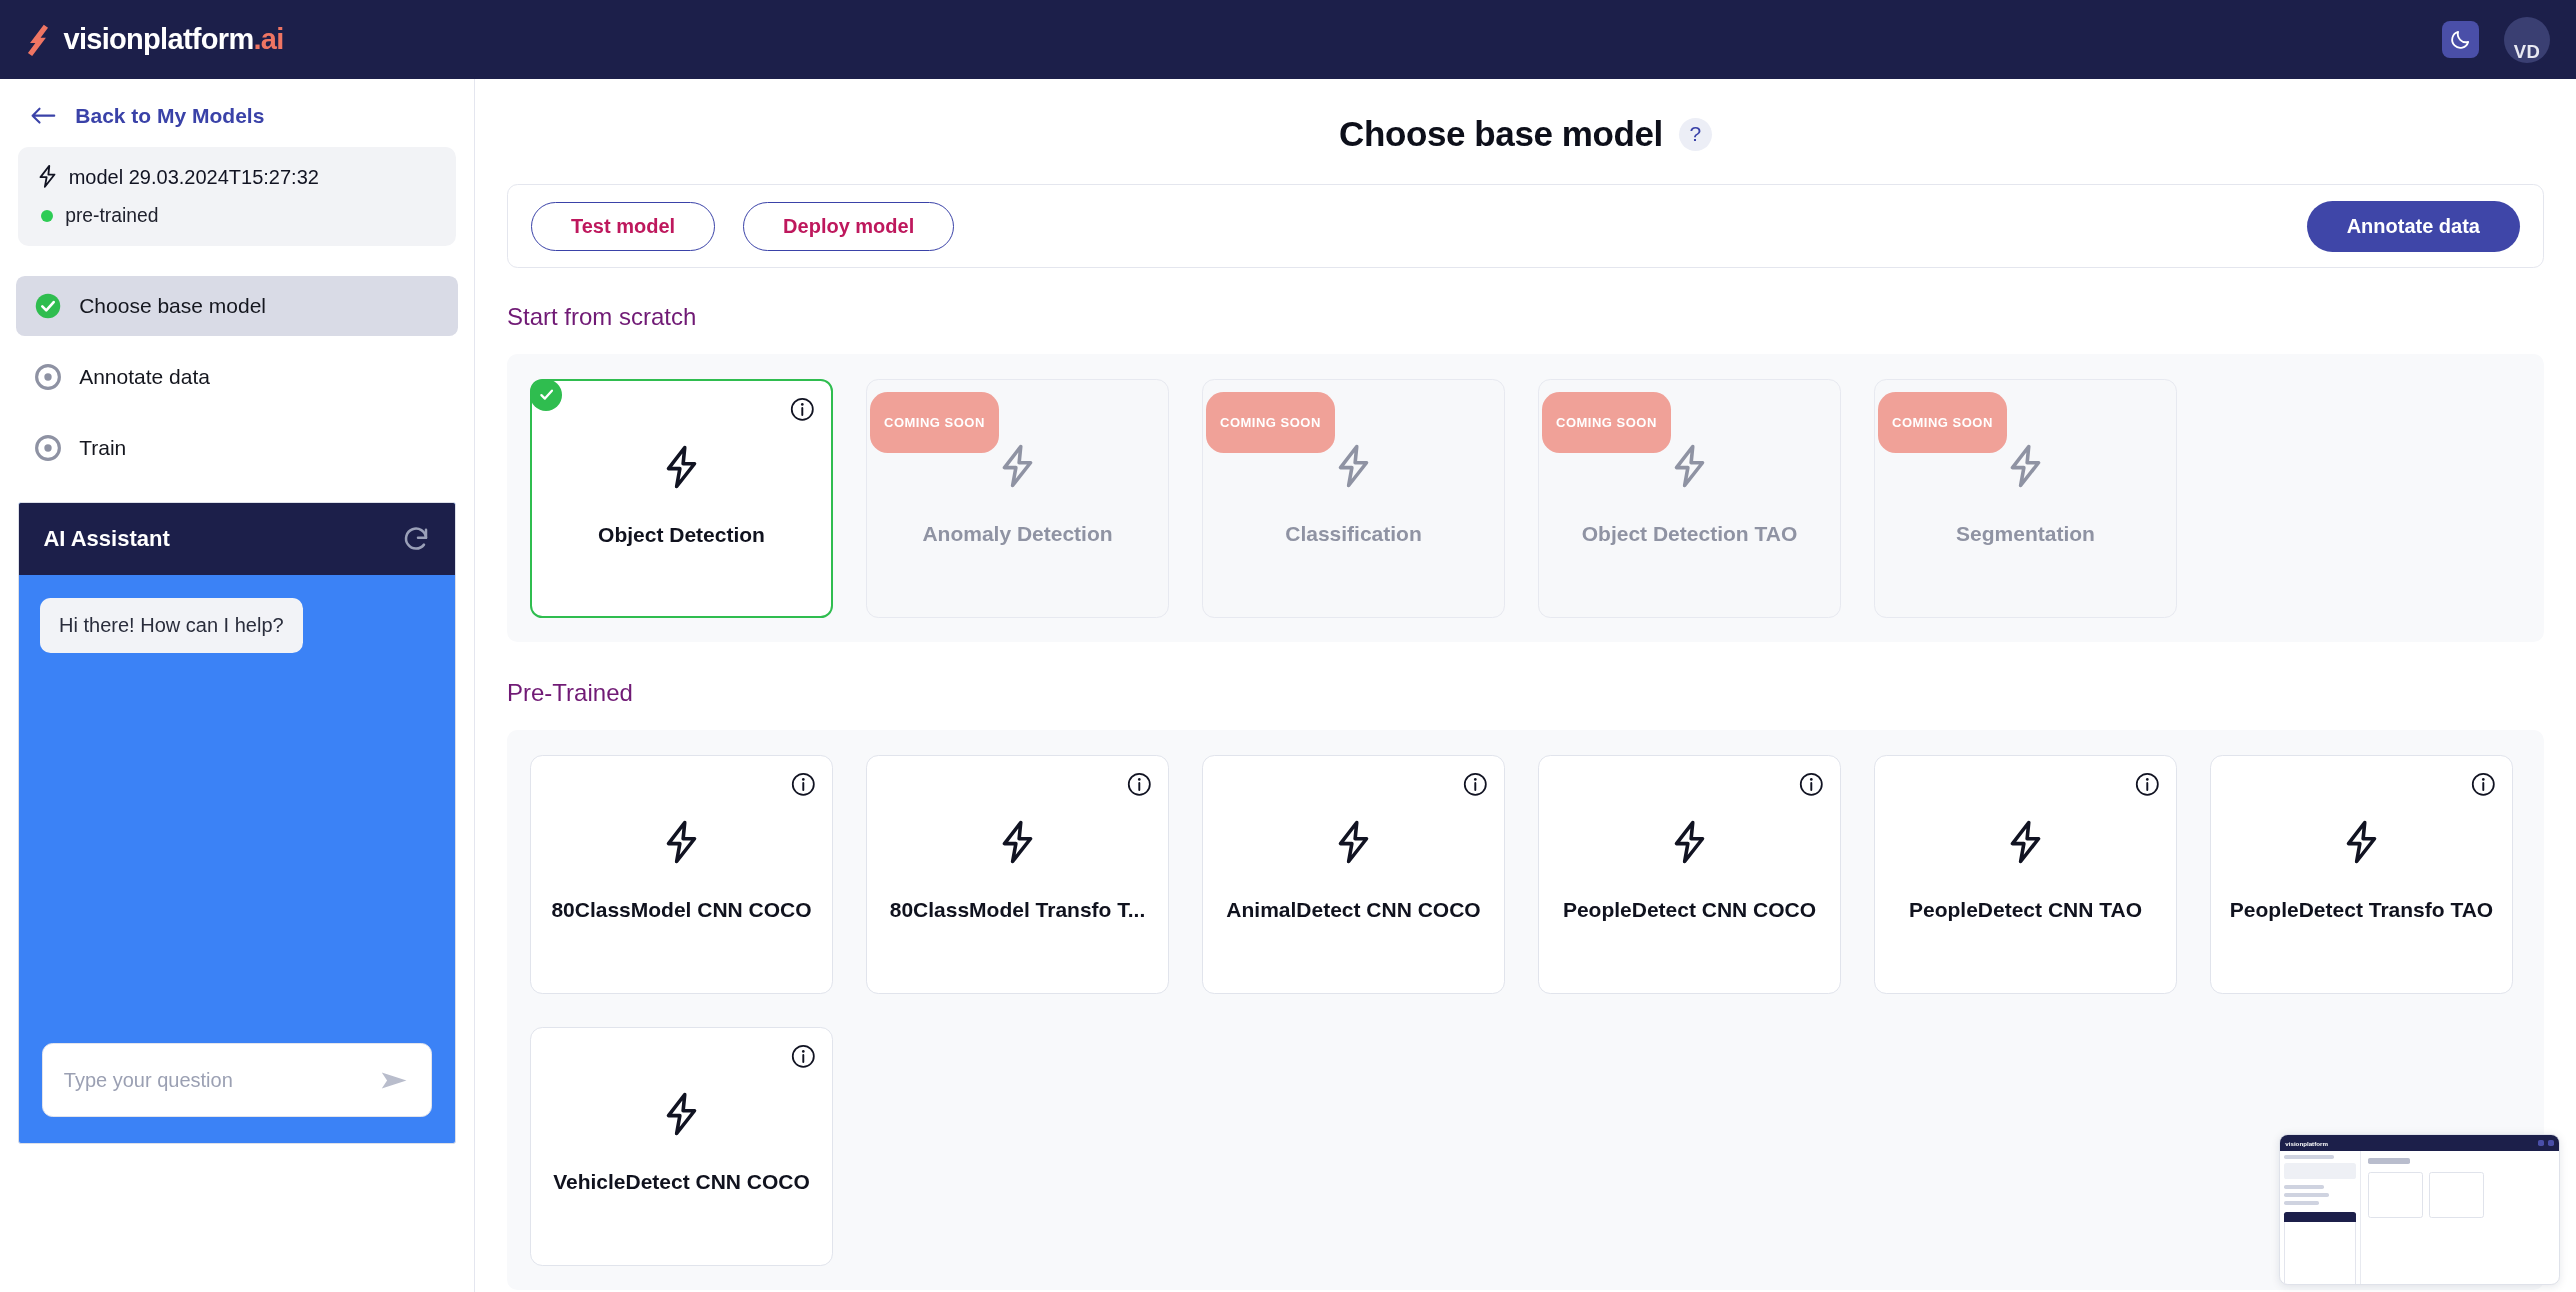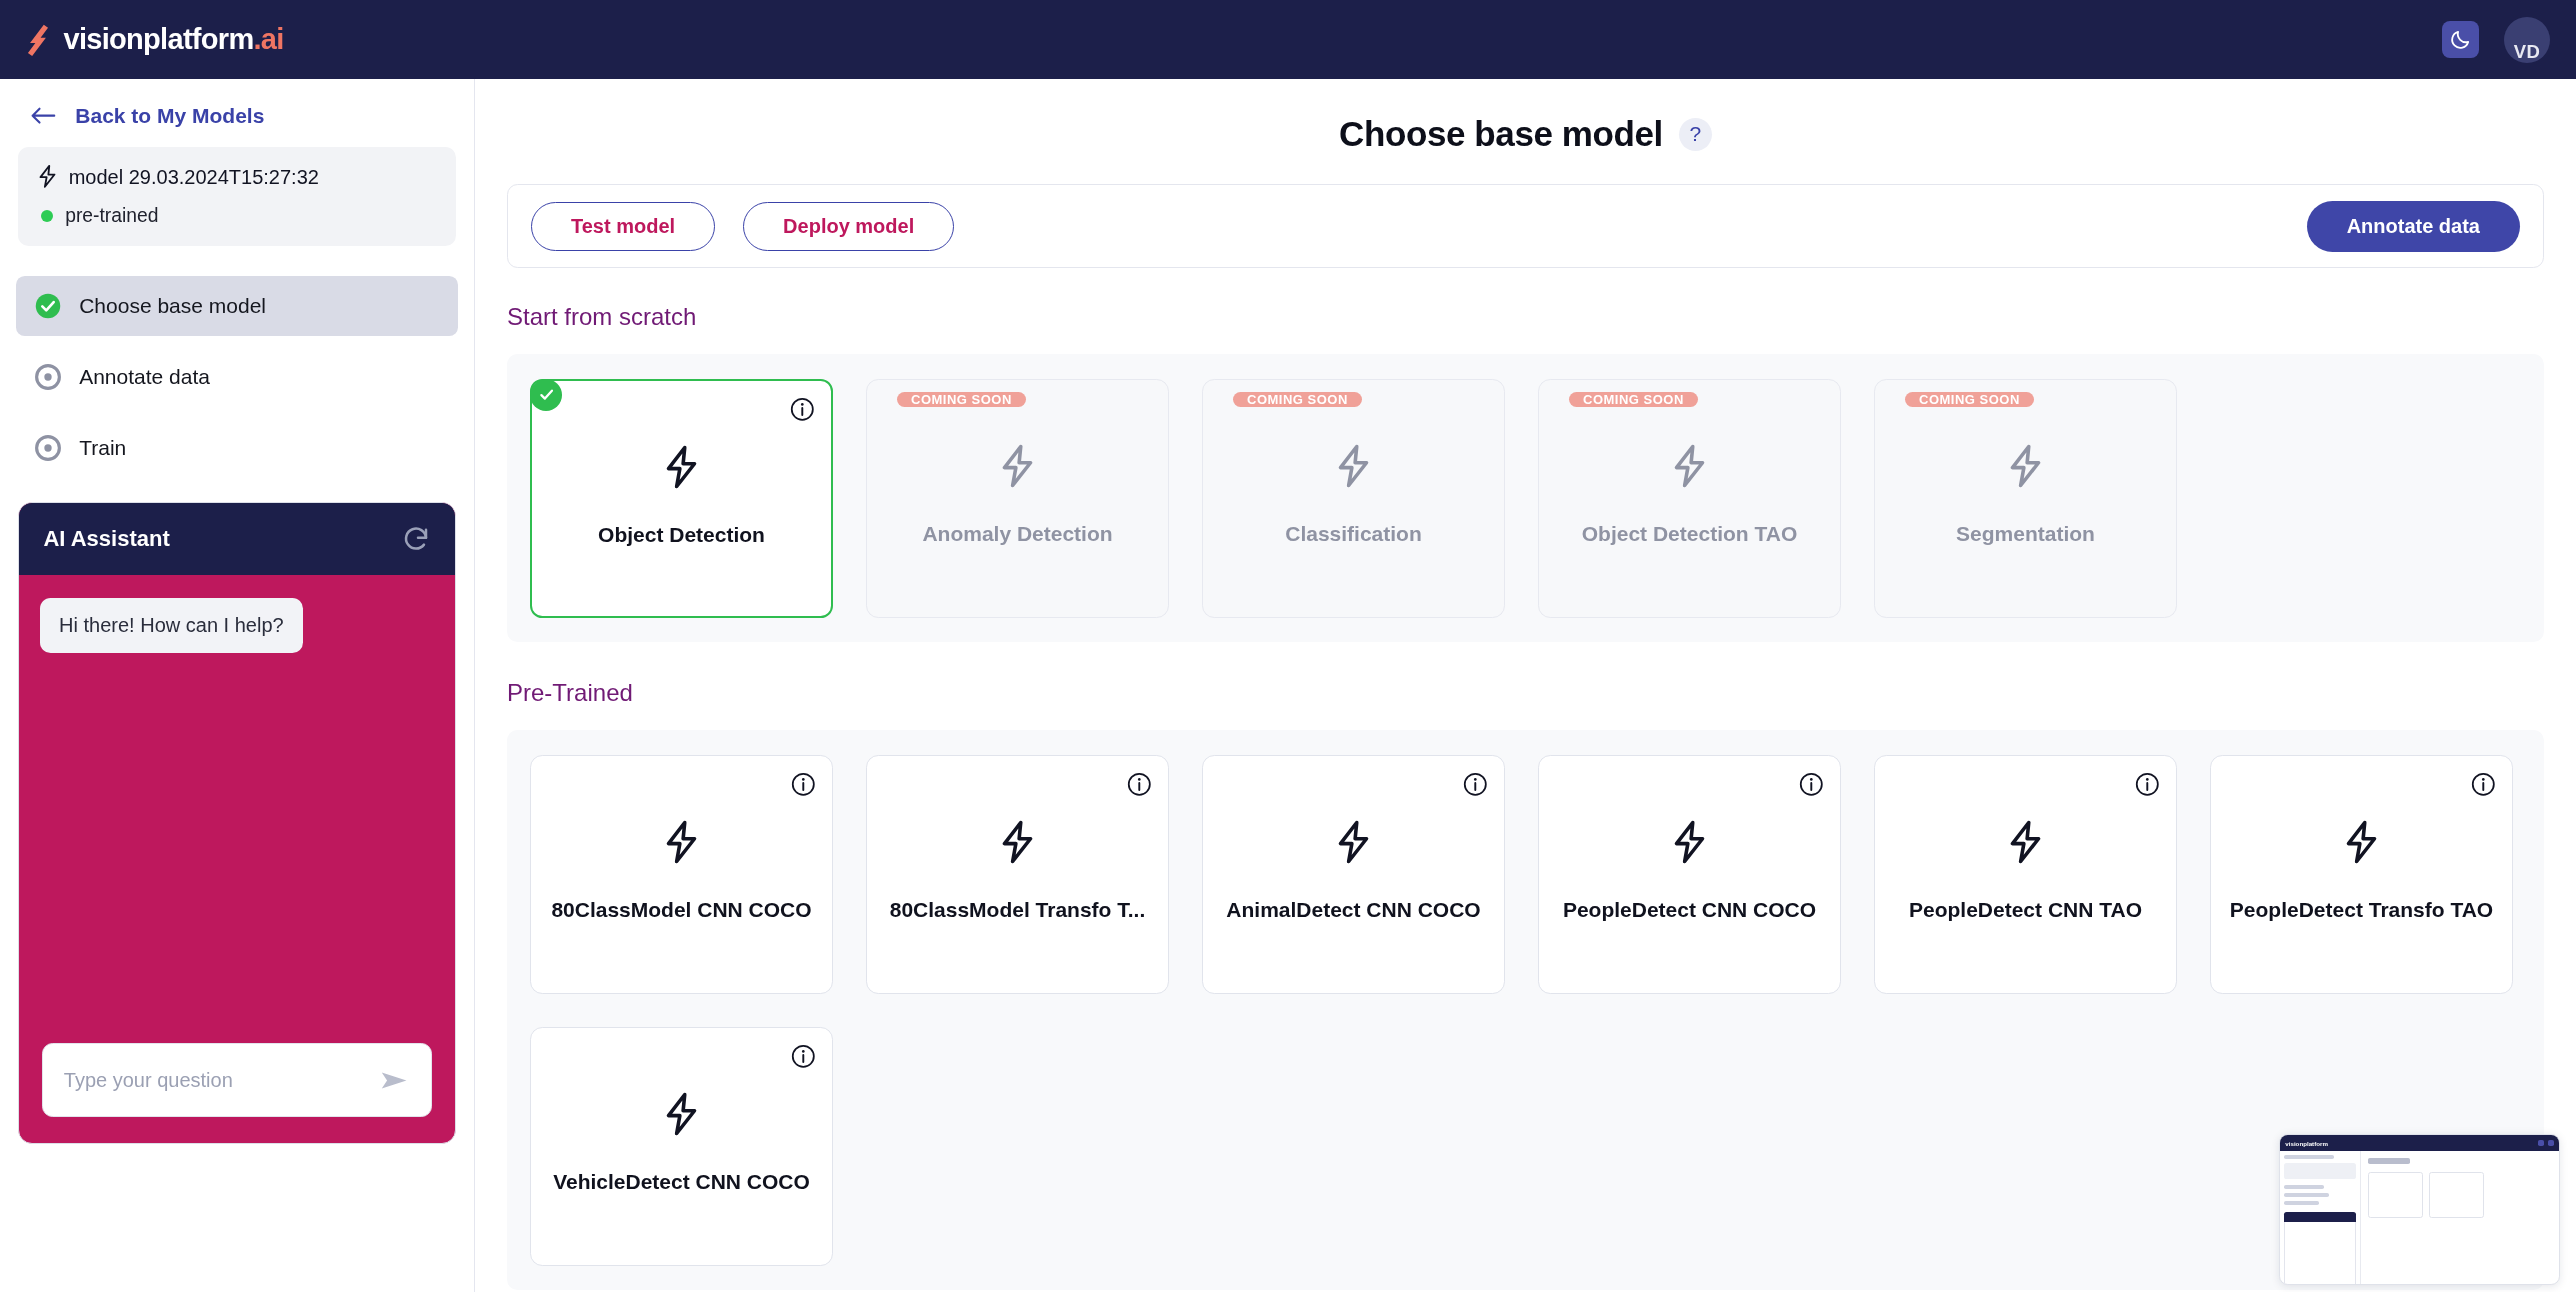--- a/index.html
+++ b/index.html
@@ -75,24 +75,24 @@
     padding: 16px 17.6px; border-radius: 8.8px; margin-bottom: 10.6px;
     cursor: pointer;
   }
   .step.active { background: #d9dbe6; }
   .step-label { font-size: 21px; color: #15171f; }
   .step-icon { width: 28px; height: 28px; flex: none; }
 
   
   .assistant {
     margin: 24.6px 1.8px 0 1.8px;
-    border: 0.9px solid #dcdfe8; border-radius: 14px;
+    border: 0.9px solid #dcdfe8; border-radius: 3px;
     overflow: hidden; height: 642px;
     display: flex; flex-direction: column;
-    background: #be185d;
+    background: #3b82f6;
   }
   .assistant-head {
     background: #1c1f4a; height: 72px;
     display: flex; align-items: center; justify-content: space-between;
     padding: 0 24.6px 0 24.6px;
   }
   .assistant-title { color: #fff; font-size: 22px; font-weight: 700; }
   .assistant-body { flex: 1; padding: 23px 21px; }
   .bubble {
     background: #f2f3f7; border-radius: 10.6px;
@@ -185,24 +185,24 @@
   .info-icon {
     position: absolute; top: 16px; right: 16px;
     width: 24.6px; height: 24.6px; cursor: pointer;
   }
   .check-badge {
     position: absolute; top: -1.8px; left: -1.8px;
     width: 32px; height: 32px; border-radius: 50%;
     background: #2fbd4f; display: flex; align-items: center; justify-content: center;
   }
   .soon-badge {
-    position: absolute; top: 12.3px; left: 30px;
+    position: absolute; top: 12.3px; left: 3px;
     background: #f0a198; color: #ffffff;
     font-size: 13px; font-weight: 700; letter-spacing: 0.5px;
-    border-radius: 17.6px; padding: 0 14px;
+    border-radius: 17.6px; padding: 23px 14px;
   }
 
   
   .thumb {
     position: absolute; right: 16px; bottom: 7px;
     width: 281px; height: 151px;
     background: #ffffff; border: 0.9px solid #dfe2ea;
     border-radius: 8.8px; overflow: hidden;
     box-shadow: 0 1.8px 8.8px rgba(20,25,60,0.10);
   }

